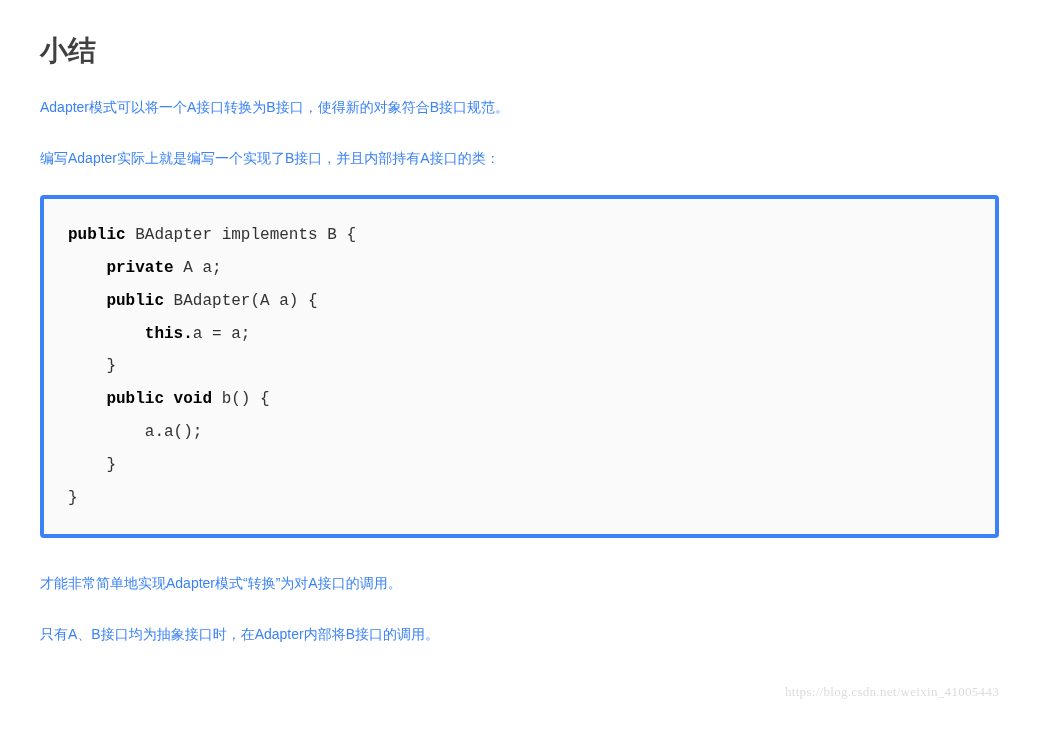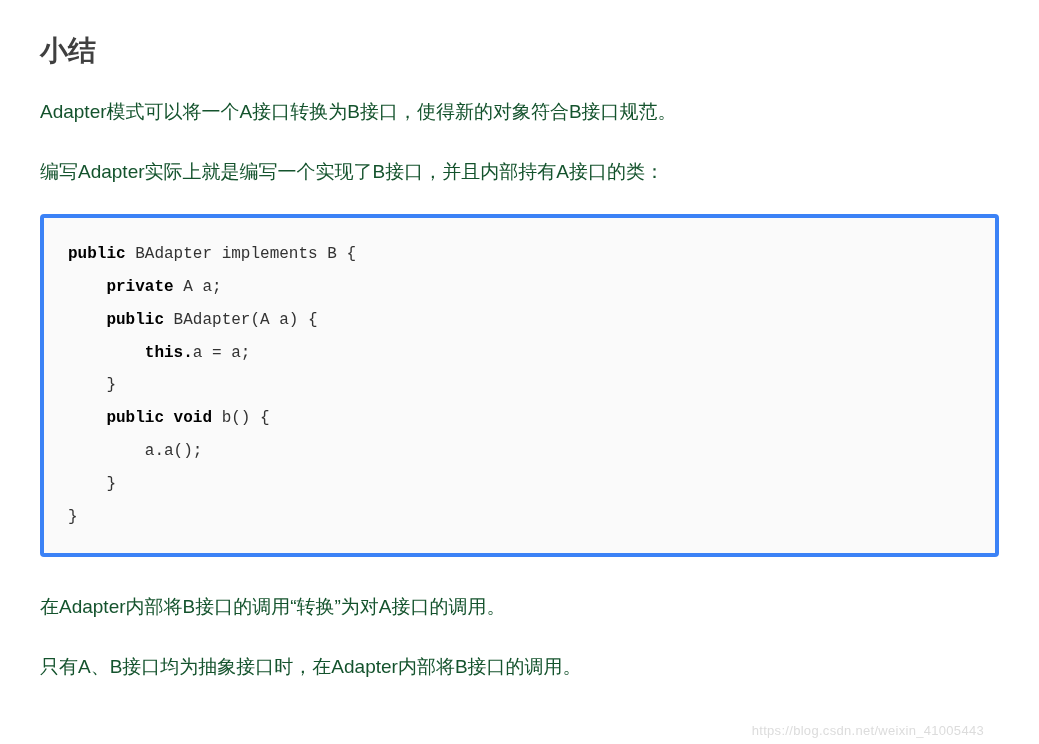--- a/index.html
+++ b/index.html
@@ -16,23 +16,23 @@
       position: relative;
     }
     h2 {
       font-size: 28px;
       font-weight: 600;
       color: #404040;
       margin-bottom: 24px;
       margin-top: 12px;
     }
     p {
-      font-size: 19px;
+      font-size: 14px;
       line-height: 1.9;
-      color: #14532d;
+      color: #3b82f6;
       margin-bottom: 24px;
     }
     .code-block {
       background: #fafafa;
       border: 4px solid #3b82f6;
       border-radius: 4px;
       padding: 20px 24px;
       margin-bottom: 32px;
       font-family: "Consolas", "Monaco", "Courier New", monospace;
       font-size: 16px;
@@ -40,25 +40,26 @@
       color: #333;
       white-space: pre;
       overflow-x: auto;
     }
     .kw {
       font-weight: bold;
       color: #000;
     }
     .watermark {
       position: absolute;
-      right: 55px;
+      right: 40px;
       bottom: 12px;
       font-size: 13px;
       color: #dcdcdc;
       letter-spacing: 0.3px;
+      font-family: Liberation Serif, serif;
     }
   </style>
 </head>
 <body>
 
 <h2>小结</h2>
 
 <p>Adapter模式可以将一个A接口转换为B接口，使得新的对象符合B接口规范。</p>
 
 <p>编写Adapter实际上就是编写一个实现了B接口，并且内部持有A接口的类：</p>
@@ -66,17 +67,17 @@
 <div class="code-block"><span class="kw">public</span><span> BAdapter implements B {</span>
     <span class="kw">private</span><span> A a;</span>
     <span class="kw">public</span><span> BAdapter(A a) {</span>
         <span class="kw">this.</span><span>a = a;</span>
 <span>    }</span>
     <span class="kw">public void</span><span> b() {</span>
 <span>        a.a();</span>
 <span>    }</span>
 <span>}</span></div>
 
-<p>在Adapter内部将B接口的调用“转换”为对A接口的调用。</p>
+<p>才能非常简单地实现Adapter模式“转换”为对A接口的调用。</p>
 
 <p>只有A、B接口均为抽象接口时，在Adapter内部将B接口的调用。</p>
 
 <div class="watermark">https://blog.csdn.net/weixin_41005443</div>
 
 </body></html>

